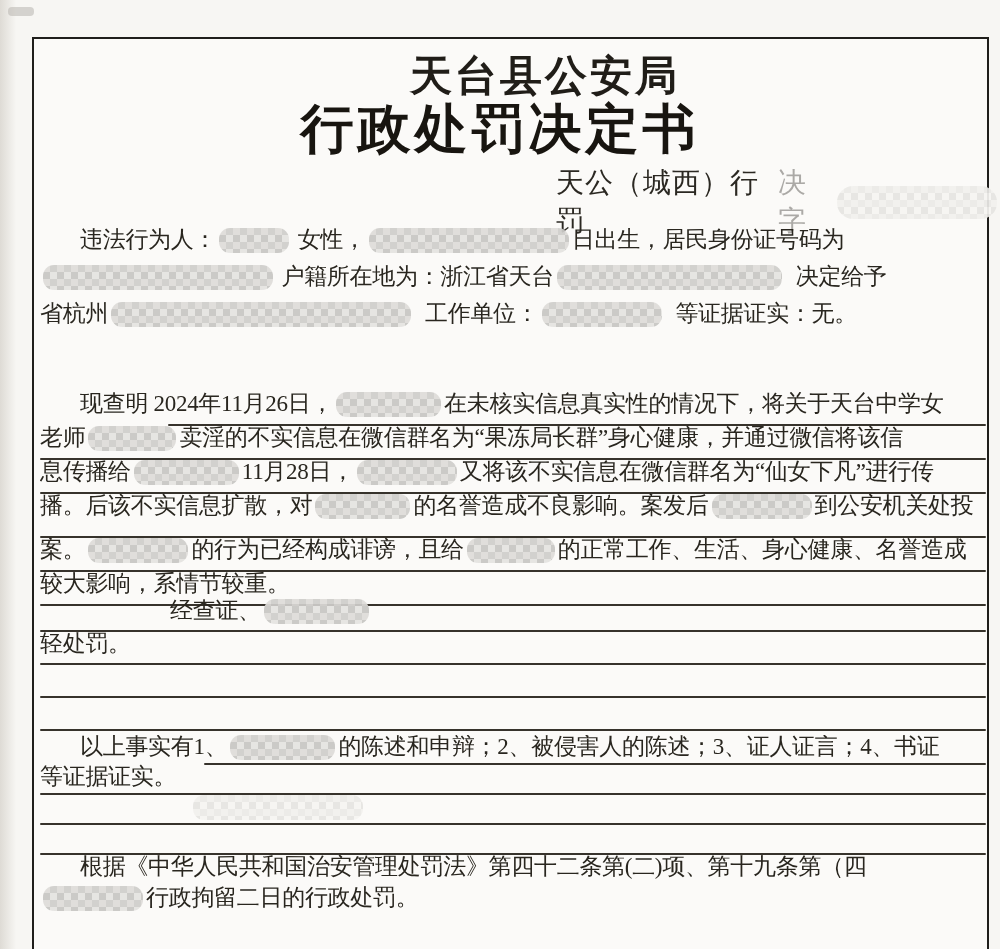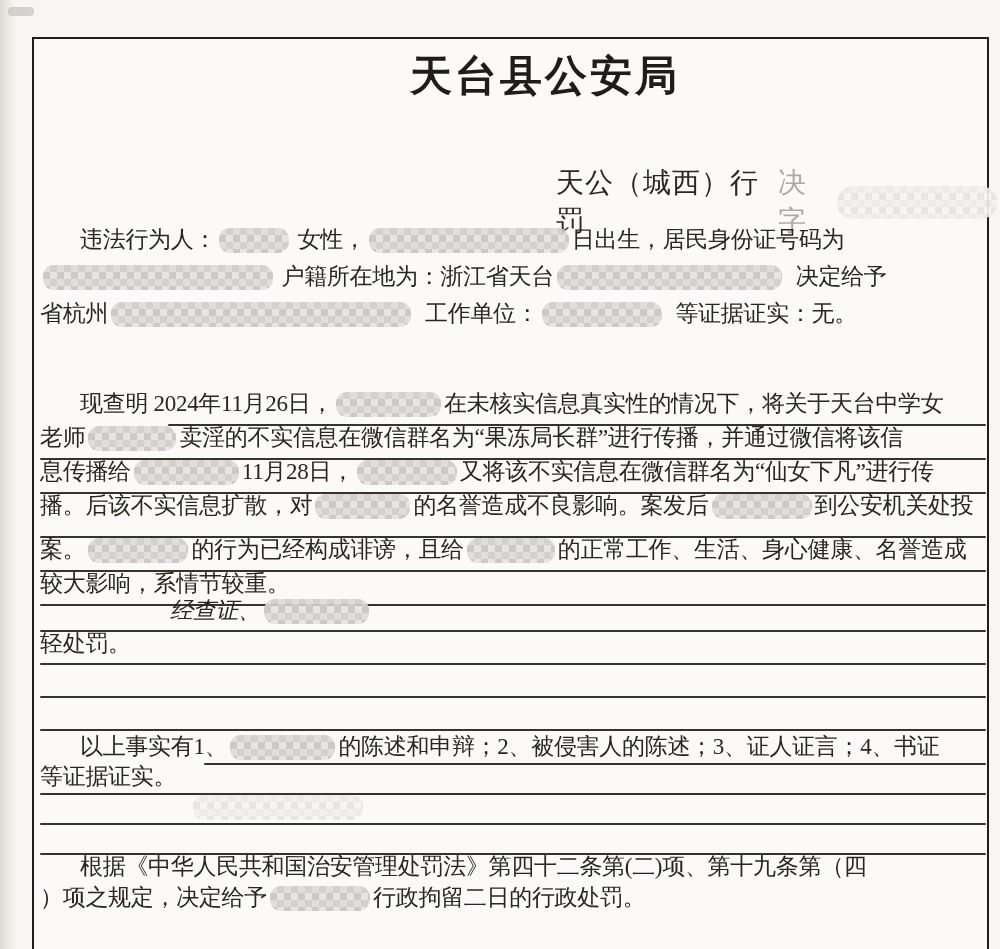--- a/index.html
+++ b/index.html
@@ -45,49 +45,50 @@
 </head>
 <body>
 
 <div id="page">
   <div class="edge-strip"></div>
   <div class="smudge"></div>
 
   <div id="frame"></div>
 
   <div class="agency">天台县公安局</div>
+  <div class="doctitle">行政处罚决定书</div>
 
   <div class="docno">
     <span class="t">天公（城西）行罚</span>
     <span class="faint">决字</span>
     <span class="redact light"></span>
   </div>
 
   <div class="para" style="top:228px;">
       <div class="row" style="height: 37px; padding-left: 40px;"><span class="t">违法行为人：</span><span class="redact" style="width: 70px;"></span><span class="t"> 女性，</span><span class="redact" style="width: 200px;"></span><span class="t">日出生，居民身份证号码为</span></div>
       <div class="row" style="height: 37px;"><span class="redact" style="width: 230px;"></span><span class="t"> 户籍所在地为：浙江省天台</span><span class="redact" style="width: 225px;"></span><span class="t">  决定给予</span></div>
       <div class="row" style="height: 37px;"><span class="t">省杭州</span><span class="redact" style="width: 300px;"></span><span class="t">  工作单位：</span><span class="redact" style="width: 120px;"></span><span class="t">  等证据证实：无。</span></div>
     </div>
   <div class="para" style="top:392px;">
       <div class="row" style="height: 34px; padding-left: 40px;"><div class="rule" style="left: 128px;"></div><span class="t">现查明 2024年11月26日，</span><span class="redact" style="width: 105px;"></span><span class="t">在未核实信息真实性的情况下，将关于天台中学女</span></div>
-      <div class="row" style="height: 34px;"><div class="rule" style="left: 0px;"></div><span class="t">老师</span><span class="redact" style="width: 88px;"></span><span class="t">卖淫的不实信息在微信群名为“果冻局长群”进行传播，并通过微信将该信</span></div>
+      <div class="row" style="height: 34px;"><div class="rule" style="left: 0px;"></div><span class="t">老师</span><span class="redact" style="width: 88px;"></span><span class="t">卖淫的不实信息在微信群名为“果冻局长群”身心健康，并通过微信将该信</span></div>
       <div class="row" style="height: 34px;"><div class="rule" style="left: 0px;"></div><span class="t">息传播给</span><span class="redact" style="width: 105px;"></span><span class="t">11月28日，</span><span class="redact" style="width: 100px;"></span><span class="t">又将该不实信息在微信群名为“仙女下凡”进行传</span></div>
       <div class="row" style="height: 44px;"><div class="rule" style="left: 0px;"></div><span class="t">播。后该不实信息扩散，对</span><span class="redact" style="width: 95px;"></span><span class="t">的名誉造成不良影响。案发后</span><span class="redact" style="width: 100px;"></span><span class="t">到公安机关处投</span></div>
       <div class="row" style="height: 34px;"><div class="rule" style="left: 0px;"></div><span class="t">案。</span><span class="redact" style="width: 100px;"></span><span class="t">的行为已经构成诽谤，且给</span><span class="redact" style="width: 88px;"></span><span class="t">的正常工作、生活、身心健康、名誉造成</span></div>
       <div class="row" style="height: 34px;"><div class="rule" style="left: 0px;"></div><span class="t">较大影响，系情节较重。</span></div>
     </div>
   <div class="para" style="top:599px;">
-      <div class="row" style="height: 33px; padding-left: 130px; font-style: italic;"><div class="rule" style="left: 0px;"></div><span class="t">经查证、</span><span class="redact" style="width: 105px;"></span></div>
+      <div class="row" style="height: 33px; padding-left: 130px;"><div class="rule" style="left: 0px;"></div><span class="t">经查证、</span><span class="redact" style="width: 105px;"></span></div>
       <div class="row" style="height: 33px;"><div class="rule" style="left: 0px;"></div><span class="t">轻处罚。</span></div>
       <div class="row" style="height: 33px;"><div class="rule" style="left: 0px;"></div></div>
       <div class="row" style="height: 33px;"><div class="rule" style="left: 0px;"></div></div>
     </div>
   <div class="para" style="top:735px;">
       <div class="row" style="height: 30px; padding-left: 40px;"><div class="rule" style="left: 164px;"></div><span class="t">以上事实有1、</span><span class="redact" style="width: 105px;"></span><span class="t">的陈述和申辩；2、被侵害人的陈述；3、证人证言；4、书证</span></div>
       <div class="row" style="height: 30px;"><div class="rule" style="left: 0px;"></div><span class="t">等证据证实。</span></div>
       <div class="row" style="height: 30px; padding-left: 150px;"><div class="rule" style="left: 0px;"></div><span class="redact light" style="width: 170px;"></span></div>
       <div class="row" style="height: 30px;"><div class="rule" style="left: 0px;"></div></div>
     </div>
   <div class="para" style="top:855px;">
       <div class="row" style="height: 31px; padding-left: 40px;"><span class="t">根据《中华人民共和国治安管理处罚法》第四十二条第(二)项、第十九条第（四</span></div>
-      <div class="row" style="height: 31px;"><span class="t">）项之规定，决定给予</span><span class="redact" style="width: 100px;"></span><span class="t">行政拘留二日的行政处罚。</span></div>
+      <div class="row" style="height: 31px;"><span class="redact" style="width: 100px;"></span><span class="t">行政拘留二日的行政处罚。</span></div>
     </div>
 </div>
 
 </body></html>

